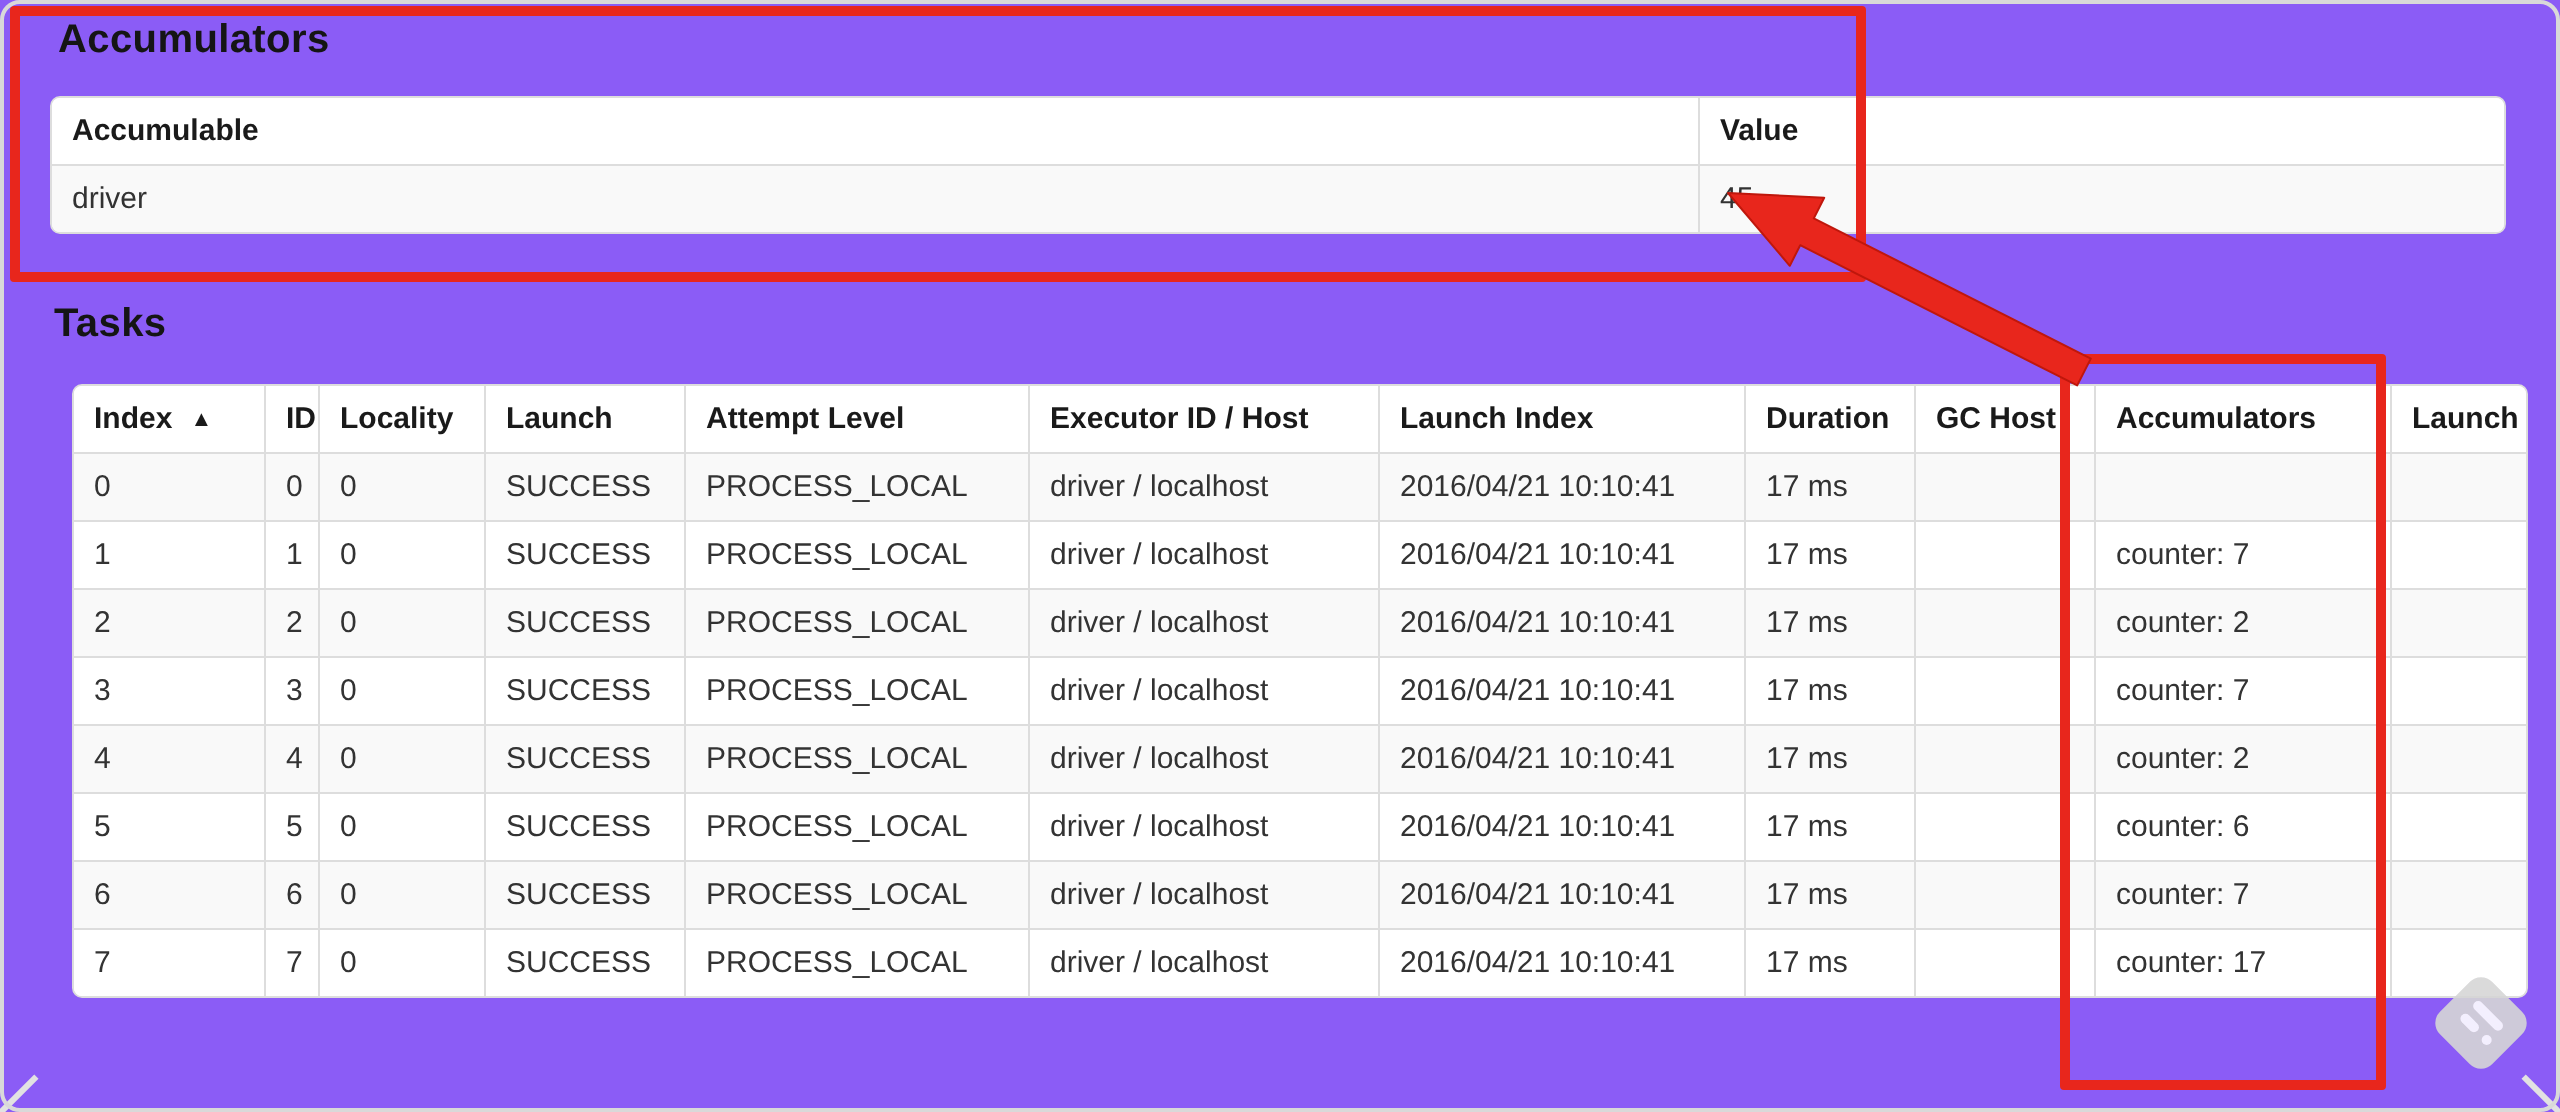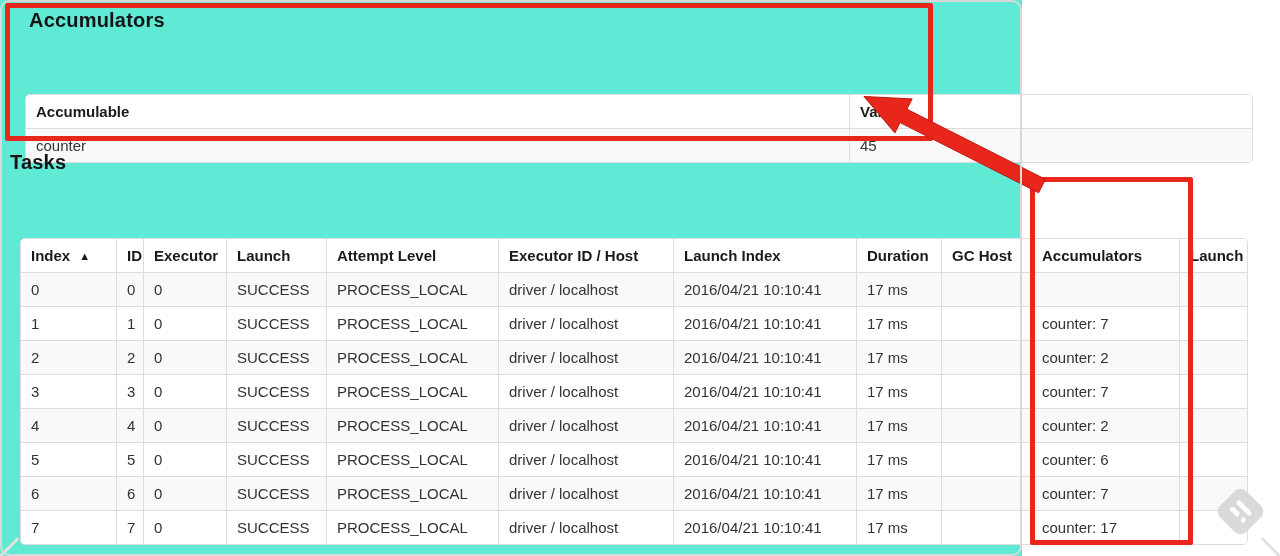--- a/index.html
+++ b/index.html
@@ -1,29 +1,29 @@
 <!DOCTYPE html>
 <html><head>
 <meta charset="utf-8">
 <style>
   * { box-sizing: border-box; margin: 0; padding: 0; }
   html, body { width: 1280px; height: 556px; background: #ffffff; }
   body { font-family: "Liberation Sans", "DejaVu Sans", sans-serif; position: relative; overflow: hidden; }
 
-  .stage { position: absolute; inset: 0; width: 1022px; height: 556px; background: #5eead4; }
+  .stage { position: absolute; inset: 0; width: 1280px; height: 556px; background: #8b5cf6; }
 
   .frame { position: absolute; inset: 0; border: 2px solid #d9d9d9; border-radius: 10px; pointer-events: none; }
 
   .section-heading { position: absolute; font-size: 20px; font-weight: 700; color: #151515; letter-spacing: 0.2px; }
   #acc-heading { left: 29px; top: 9px; }
-  #tasks-heading { left: 10px; top: 151px; }
-
-  .tbl-wrap { position: absolute; border: 1px solid #dddddd; border-radius: 5px; overflow: hidden; background: #fff; margin-top: 46px; }
+  #tasks-heading { left: 27px; top: 151px; }
+
+  .tbl-wrap { position: absolute; border: 1px solid #dddddd; border-radius: 5px; overflow: hidden; background: #fff; }
   #acc-table-wrap { left: 25px; top: 48px; width: 1228px; }
-  #tasks-table-wrap { left: 20px; top: 192px; width: 1228px; }
+  #tasks-table-wrap { left: 36px; top: 192px; width: 1228px; }
 
   table { border-collapse: separate; border-spacing: 0; table-layout: fixed; width: 100%; font-size: 15px; }
   th, td { padding: 8px 10px; text-align: left; vertical-align: middle; overflow: hidden; white-space: nowrap; }
   th { font-weight: 700; color: #1a1a1a; background: #fff; }
   td { color: #333333; }
   th + th, td + td { border-left: 1px solid #dddddd; }
   tbody tr th, tbody tr td { border-top: 1px solid #dddddd; }
   tbody tr:nth-child(odd) td { background: #f9f9f9; }
   tbody tr:nth-child(even) td { background: #ffffff; }
 
@@ -59,21 +59,21 @@
           <col style="width:405px">
         </colgroup>
       <thead>
         <tr>
           <th>Accumulable</th>
           <th>Value</th>
         </tr>
       </thead>
       <tbody>
         <tr>
-          <td>counter</td>
+          <td>driver</td>
           <td>45</td>
         </tr>
       </tbody>
     </table>
   </div>
 
   <h2 class="section-heading" id="tasks-heading">Tasks</h2>
 
   <div class="tbl-wrap" id="tasks-table-wrap">
     <table>
@@ -87,21 +87,21 @@
           <col style="width:183px">
           <col style="width:85px">
         <col style="width:90px">
           <col style="width:148px">
           <col style="width:70px">
       </colgroup>
       <thead>
         <tr>
           <th><span>Index</span><span class="sort-icon">▲</span></th>
           <th>ID</th>
-          <th>Executor</th>
+          <th>Locality</th>
           <th>Launch</th>
           <th>Attempt Level</th>
           <th>Executor ID / Host</th>
           <th>Launch Index</th>
           <th>Duration</th>
           <th>GC Host</th>
           <th>Accumulators</th>
           <th>Launch</th>
         </tr>
       </thead>

